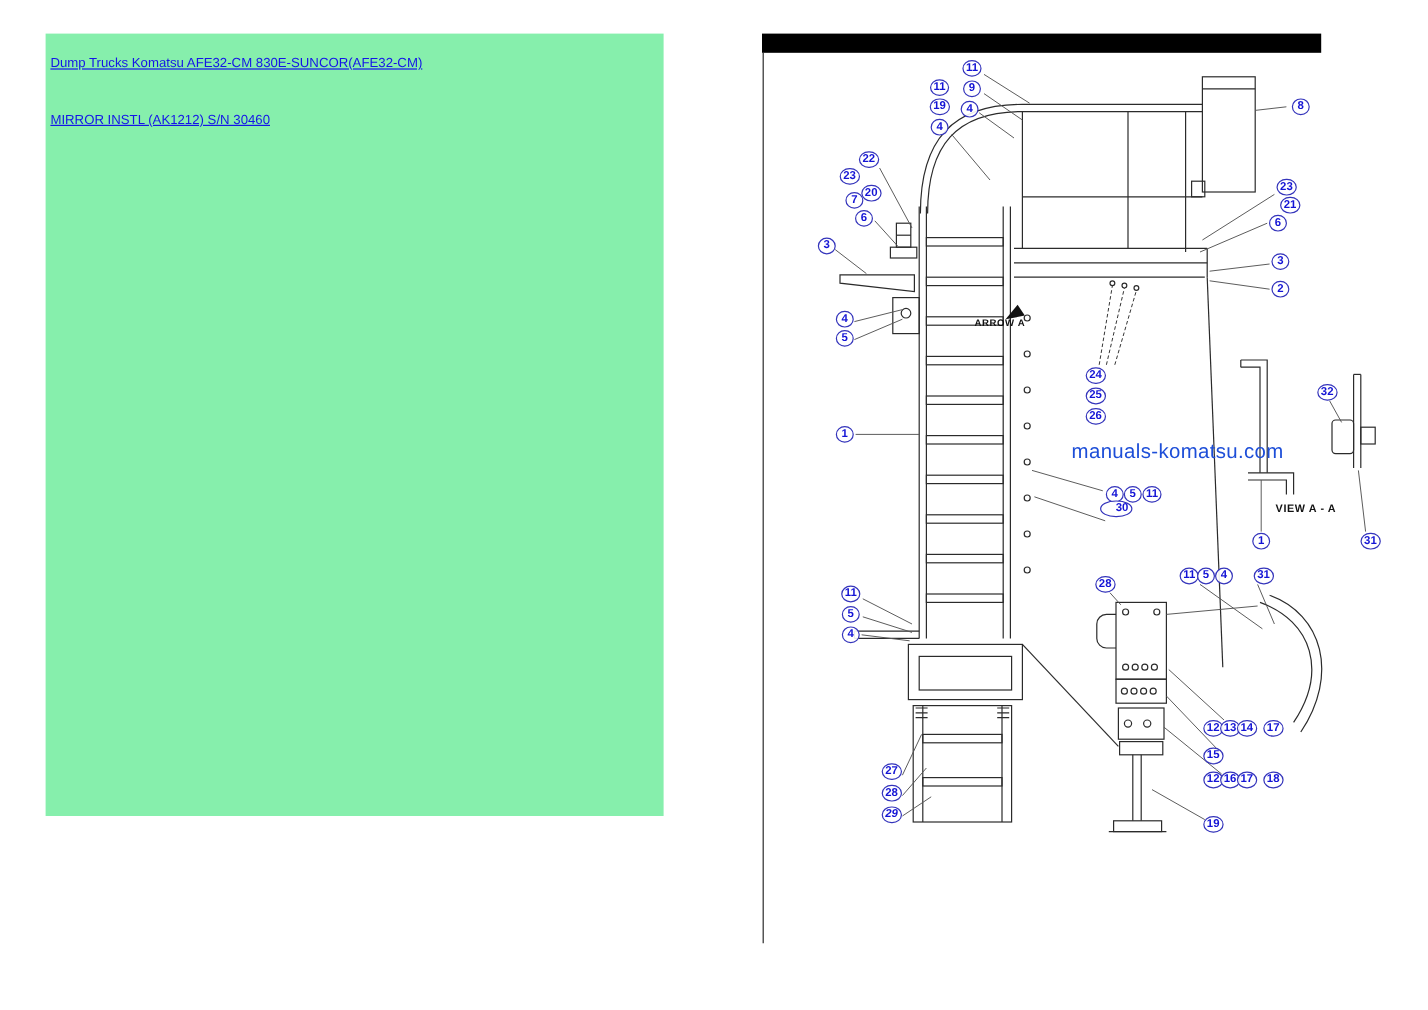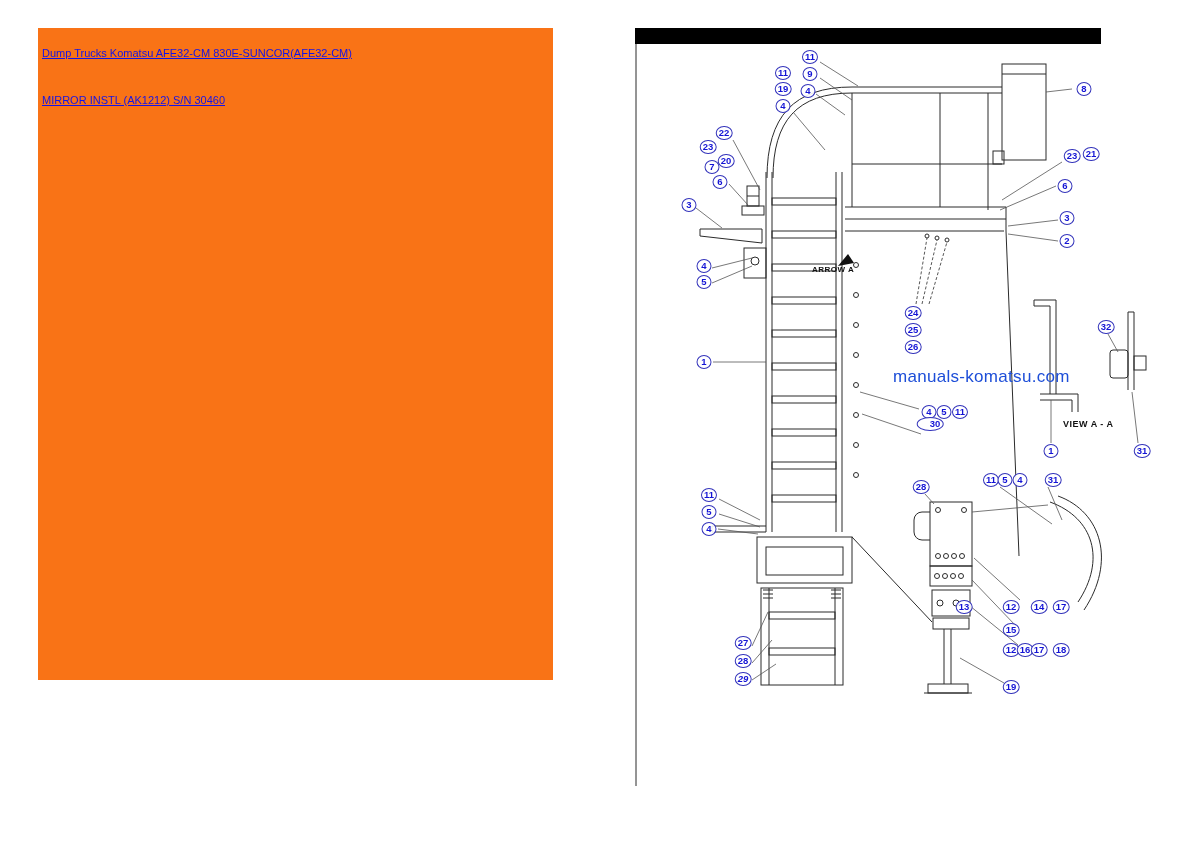--- a/index.html
+++ b/index.html
@@ -3,21 +3,21 @@
 <meta charset="utf-8">
 <style>
   html,body { margin:0; padding:0; }
   body {
     width:1190px; height:842px; position:relative; overflow:hidden;
     background:#ffffff;
     font-family:"Liberation Sans", sans-serif;
   }
   .left-panel {
     position:absolute; left:38px; top:28px; width:515px; height:652px;
-    background:#f97316;
+    background:#86efac;
   }
   .nav-link {
     position:absolute; color:#1414e8; text-decoration:underline;
     font-size:11px; white-space:nowrap; cursor:pointer;
   }
   .nav-link.l1 { left:4px; top:19px; }
   .nav-link.l2 { left:4px; top:66px; }
   .topbar {
     position:absolute; left:635px; top:28px; width:466px; height:16px;
     background:#000000;
@@ -219,21 +219,21 @@
     <div class="callout" style="left: 783px; top: 89px;">19</div>
     <div class="callout" style="left: 783px; top: 106px;">4</div>
     <div class="callout" style="left: 1084px; top: 89px;">8</div>
     <div class="callout" style="left: 724px; top: 133px;">22</div>
     <div class="callout" style="left: 708px; top: 147px;">23</div>
     <div class="callout" style="left: 726px; top: 151px; margin-top: 10px;">20</div>
     <div class="callout" style="left: 712px; top: 167px;">7</div>
     <div class="callout" style="left: 720px; top: 182px;">6</div>
     <div class="callout" style="left: 689px; top: 205px;">3</div>
     <div class="callout" style="left: 1072px; top: 156px;">23</div>
-    <div class="callout" style="left: 1075px; top: 154px; margin-left: 16px;">21</div>
+    <div class="callout" style="left: 1075px; top: 171px;">21</div>
     <div class="callout" style="left: 1065px; top: 186px;">6</div>
     <div class="callout" style="left: 1067px; top: 218px;">3</div>
     <div class="callout" style="left: 1067px; top: 241px;">2</div>
     <div class="callout" style="left: 704px; top: 266px;">4</div>
     <div class="callout" style="left: 704px; top: 282px;">5</div>
     <div class="callout" style="left: 913px; top: 313px;">24</div>
     <div class="callout" style="left: 913px; top: 330px;">25</div>
     <div class="callout" style="left: 913px; top: 347px;">26</div>
     <div class="callout" style="left: 704px; top: 362px;">1</div>
     <div class="callout" style="left: 1106px; top: 327px;">32</div>
@@ -248,21 +248,21 @@
     <div class="callout" style="left: 709px; top: 529px;">4</div>
     <div class="callout" style="left: 921px; top: 487px;">28</div>
     <div class="callout" style="left: 991px; top: 480px;">11</div>
     <div class="callout" style="left: 1005px; top: 480px;">5</div>
     <div class="callout" style="left: 1020px; top: 480px;">4</div>
     <div class="callout" style="left: 1053px; top: 480px;">31</div>
     <div class="callout" style="left: 743px; top: 643px; text-align: right;">27</div>
     <div class="callout" style="left: 743px; top: 661px;">28</div>
     <div class="callout" style="left: 743px; top: 679px; font-style: italic;">29</div>
     <div class="callout" style="left: 1011px; top: 607px;">12</div>
-    <div class="callout" style="left: 964px; top: 607px;">13</div>
+    <div class="callout" style="left: 1025px; top: 607px;">13</div>
     <div class="callout" style="left: 1039px; top: 607px;">14</div>
     <div class="callout" style="left: 1061px; top: 607px;">17</div>
     <div class="callout" style="left: 1011px; top: 630px;">15</div>
     <div class="callout" style="left: 1011px; top: 650px;">12</div>
     <div class="callout" style="left: 1025px; top: 650px;">16</div>
     <div class="callout" style="left: 1039px; top: 650px;">17</div>
     <div class="callout" style="left: 1061px; top: 650px;">18</div>
     <div class="callout" style="left: 1011px; top: 687px;">19</div>
   </div>
 

